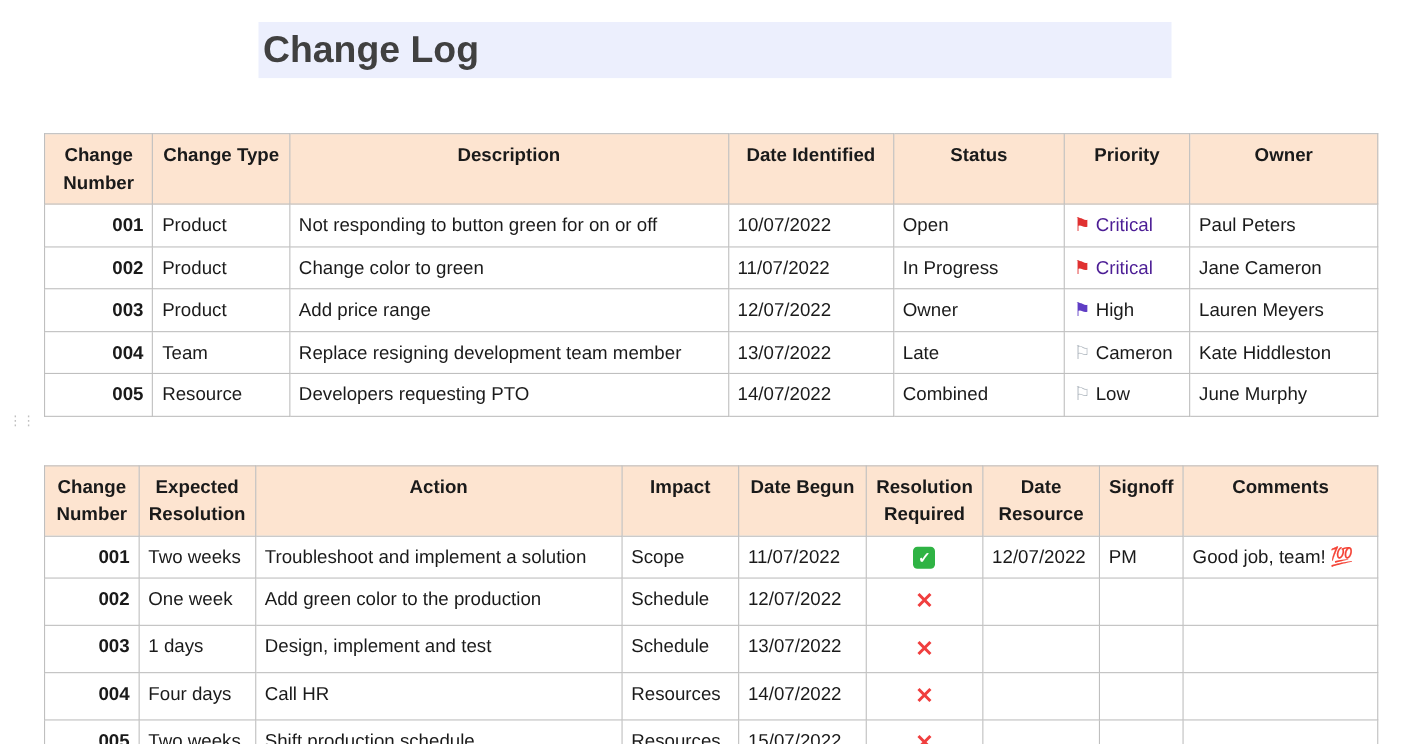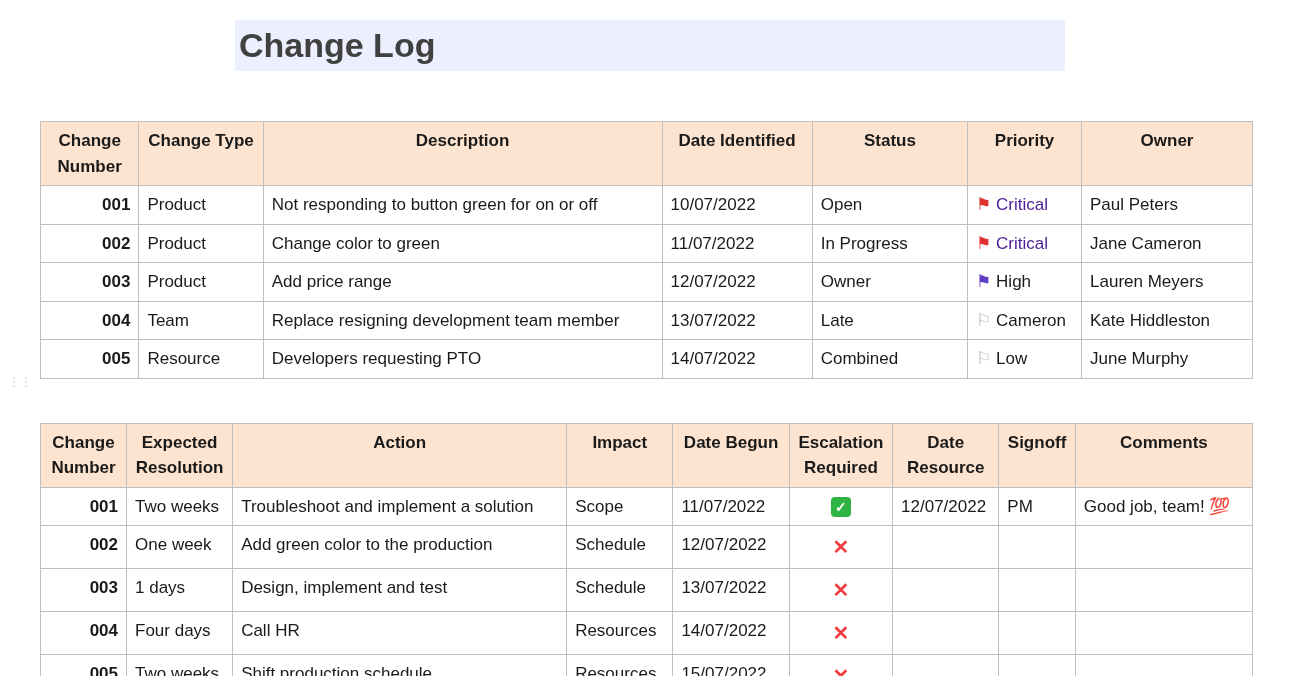--- a/index.html
+++ b/index.html
@@ -184,21 +184,21 @@
         <col class="c8">
         <col class="c9">
       </colgroup>
     <thead>
       <tr>
         <th>Change Number</th>
         <th>Expected Resolution</th>
         <th>Action</th>
         <th>Impact</th>
         <th>Date  Begun</th>
-        <th>Escalation Required</th>
+        <th>Resolution Required</th>
         <th>Date Resource</th>
         <th>Signoff</th>
         <th>Comments</th>
       </tr>
     </thead>
     <tbody id="t2body">
         <tr>
           <td class="num">001</td>
           <td>Two weeks</td>
           <td>Troubleshoot and implement a solution</td>

